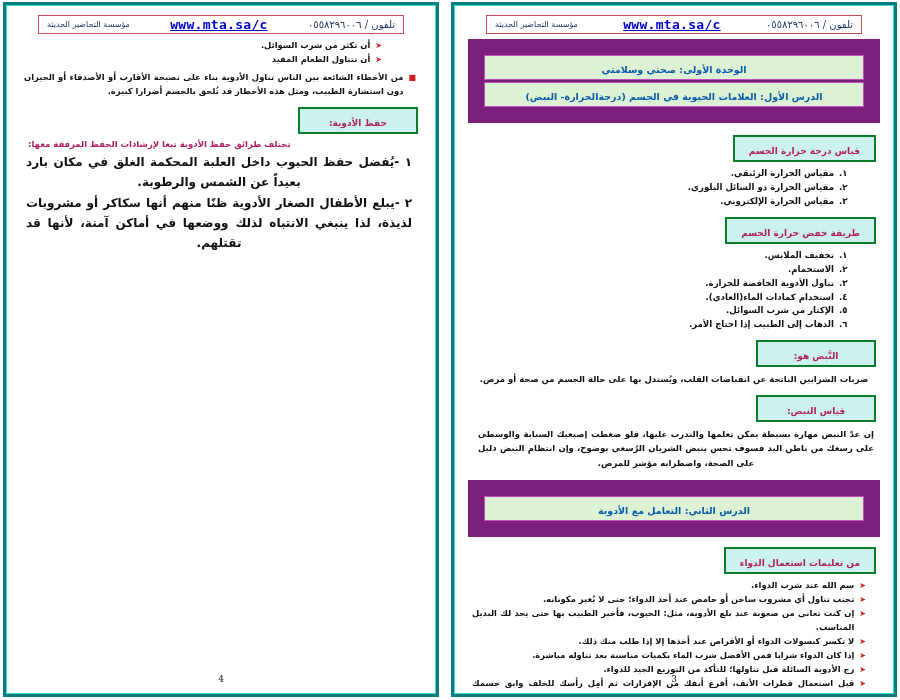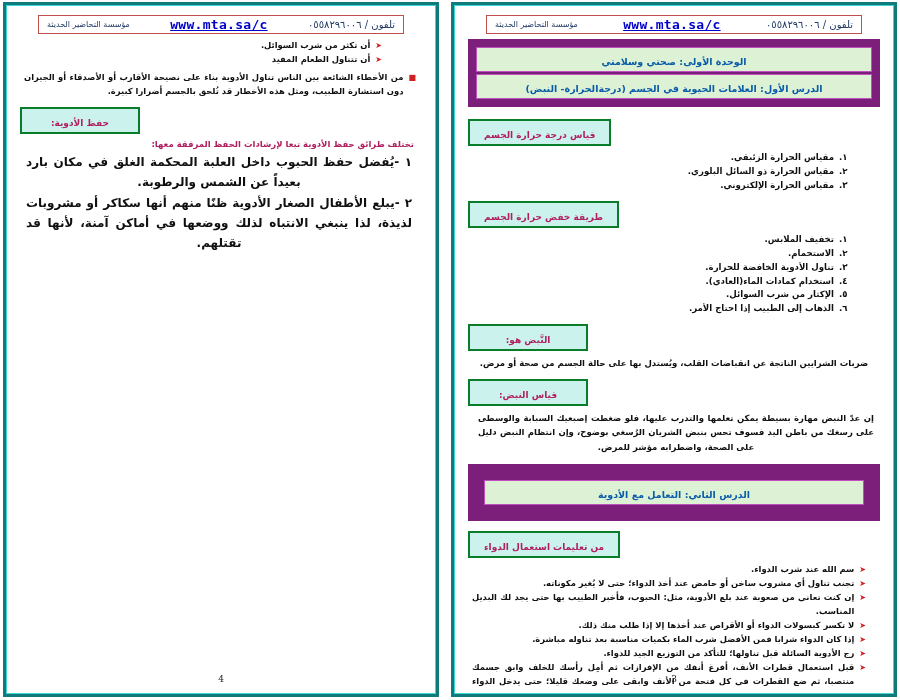--- a/index.html
+++ b/index.html
@@ -102,21 +102,21 @@
     color:#1f3864;
     letter-spacing:.6px;
     white-space:nowrap;
   }
 
   
   .unit-block{
     border:4px solid #7b1f7b;
     background:#7b1f7b;
     margin:2px 0 12px 0;
-    padding:4px;
+    padding:12px;
   }
   .unit-bar,.lesson-bar{
     background:#ddf2d5;
     border:1px solid #c050c0;
     text-align:center;
     padding:2px 4px;
     box-sizing:border-box;
   }
   .unit-bar{margin-bottom:2px;}
   .unit-bar span{
@@ -133,21 +133,21 @@
   .lesson-single{
     border:4px solid #7b1f7b;
     background:#7b1f7b;
     padding:12px;
     margin:10px 0 10px 0;
   }
 
   
   .sec-head-row{
     display:flex;
-    justify-content:flex-end;
+    justify-content:flex-start;
     margin:8px 4px 5px 0;
   }
   .sec-head{
     background:#ccf2ee;
     border:2px solid #0a7d2a;
     padding:2px 14px;
     text-align:center;
     min-width:120px;
     box-sizing:border-box;
   }
@@ -220,21 +220,21 @@
   p.body-par.just{
     text-align:justify;
     text-align-last:center;
     margin:2px 6px 8px 10px;
   }
   p.lead-blue{
     font-size:8.5px;
     font-weight:bold;
     color:#b02060;
     margin:3px 8px 3px 8px;
-    text-align:right;
+    text-align:left;
   }
 
   
   .plain-num{
     list-style:none;
     margin:0;padding:0 10px 0 6px;
   }
   .plain-num li{
     font-size:12px;
     font-weight:bold;

